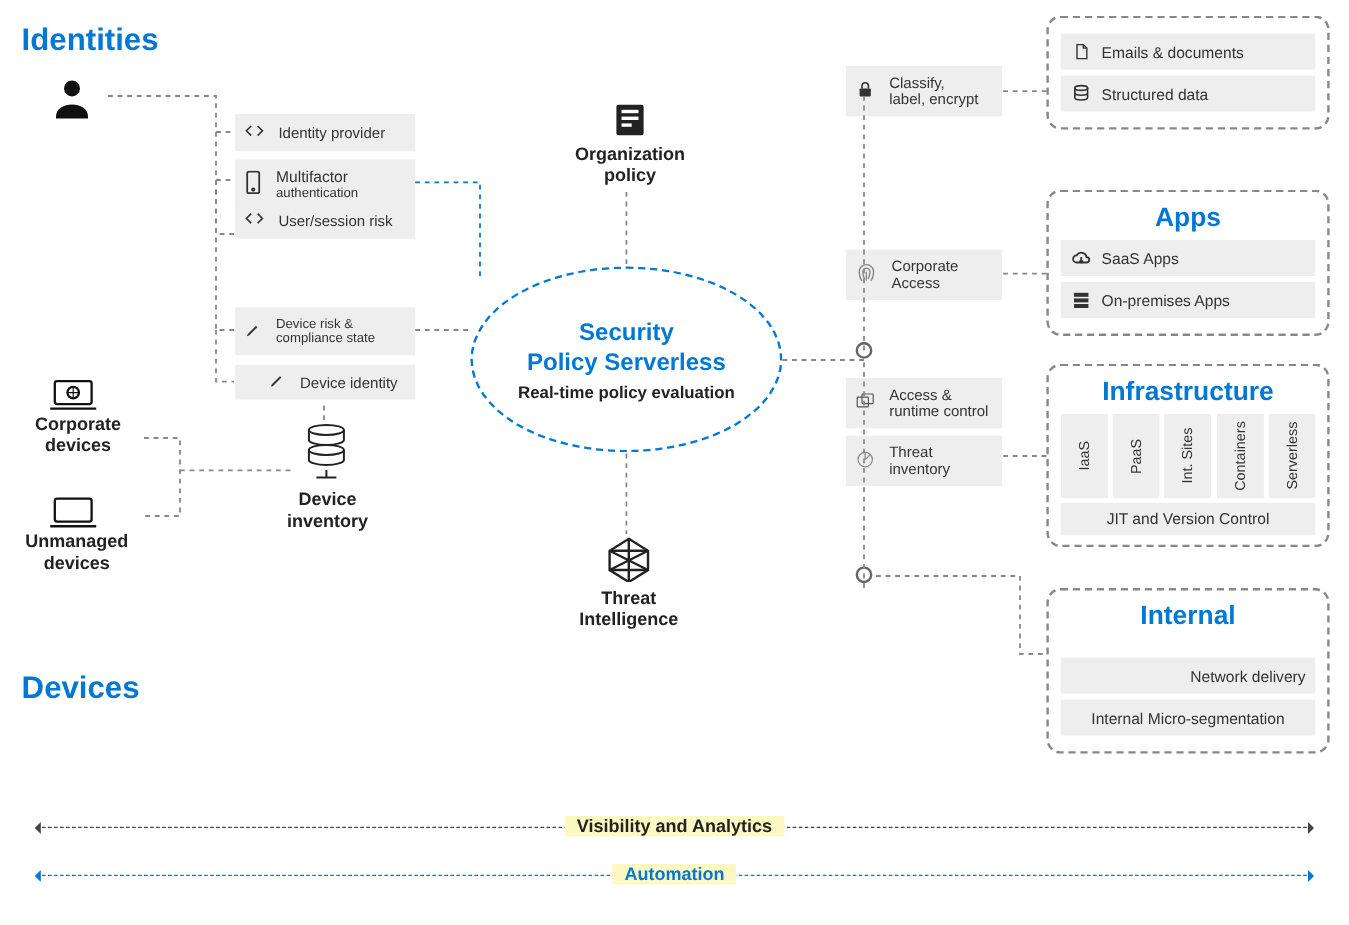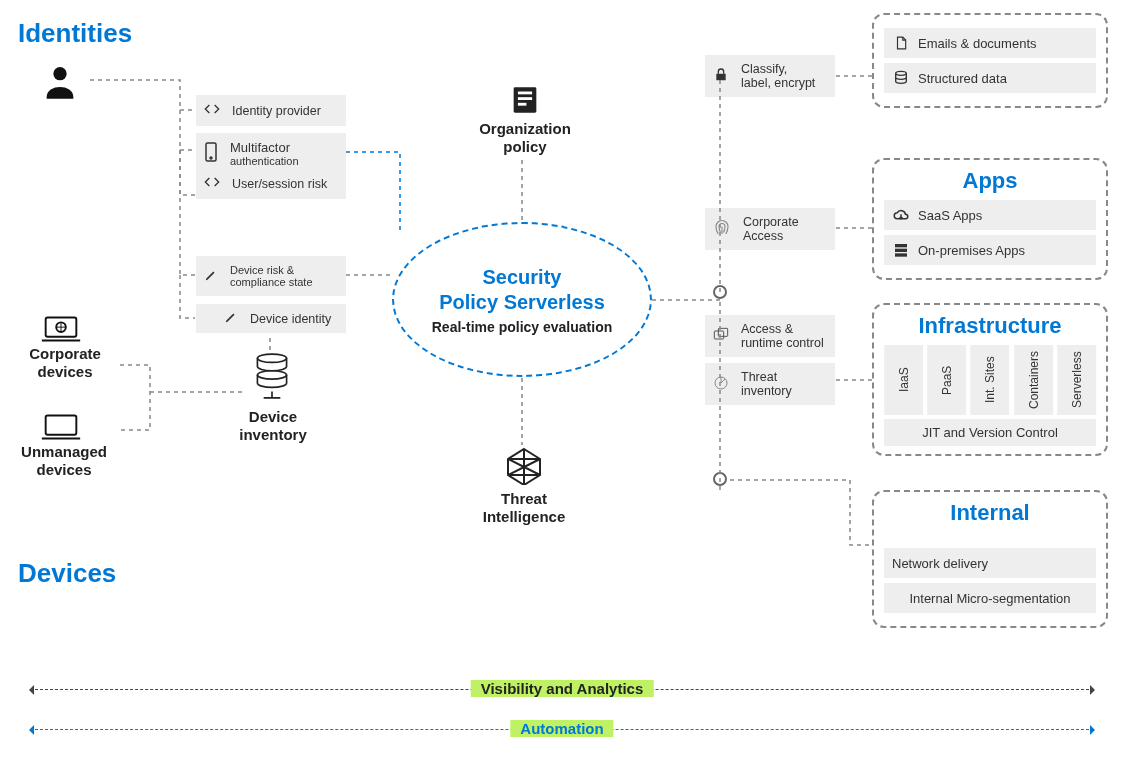--- a/index.html
+++ b/index.html
@@ -117,21 +117,21 @@
     border: 5px solid transparent;
   }
   .footer-line.gray .arrow-line::before { left: -6px; border-right-color: #444; }
   .footer-line.gray .arrow-line::after { right: -6px; border-left-color: #444; }
   .footer-line.blue .arrow-line::before { left: -6px; border-right-color: #0078D4; }
   .footer-line.blue .arrow-line::after { right: -6px; border-left-color: #0078D4; }
   .footer-label {
     position: absolute;
     left: 50%;
     transform: translateX(-50%);
-    background: #bef264;
+    background: #fef9c3;
     padding: 0 10px;
     font-size: 15px;
     font-weight: 600;
     top: -10px;
   }
   .footer-line.gray .footer-label { color: #222; }
   .footer-line.blue .footer-label { color: #0078D4; }
   .infra-row { display: flex; gap: 4px; margin: 4px 0; height: 70px; }
   .infra-col {
     background: #eee;
@@ -374,21 +374,21 @@
     <div class="infra-col">PaaS</div>
     <div class="infra-col">Int. Sites</div>
     <div class="infra-col">Containers</div>
     <div class="infra-col">Serverless</div>
   </div>
   <div class="infra-wide">JIT and Version Control</div>
 </div>
 
 <div class="panel" style="left:872px; top:490px; width:236px;">
   <div class="panel-title">Internal</div>
-  <div class="item-box" style="justify-content:flex-start;margin-top:22px;">
+  <div class="item-box" style="justify-content:flex-end;margin-top:22px;">
     <span>Network delivery</span>
   </div>
   <div class="item-box" style="justify-content:center;">
     <span>Internal Micro-segmentation</span>
   </div>
 </div>
 
 <svg class="connector" style="left:0; top:0;" width="1124" height="640">
   <g stroke="#888" stroke-width="1.5" stroke-dasharray="4 4" fill="none">
 

